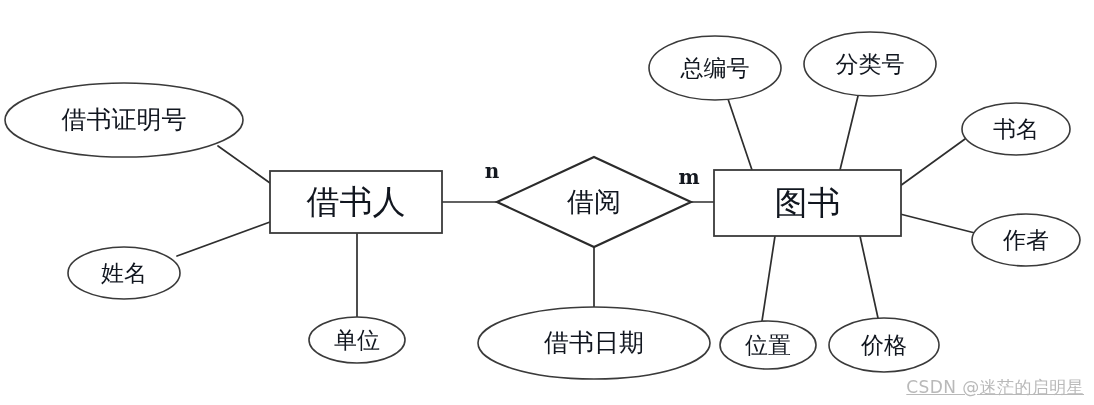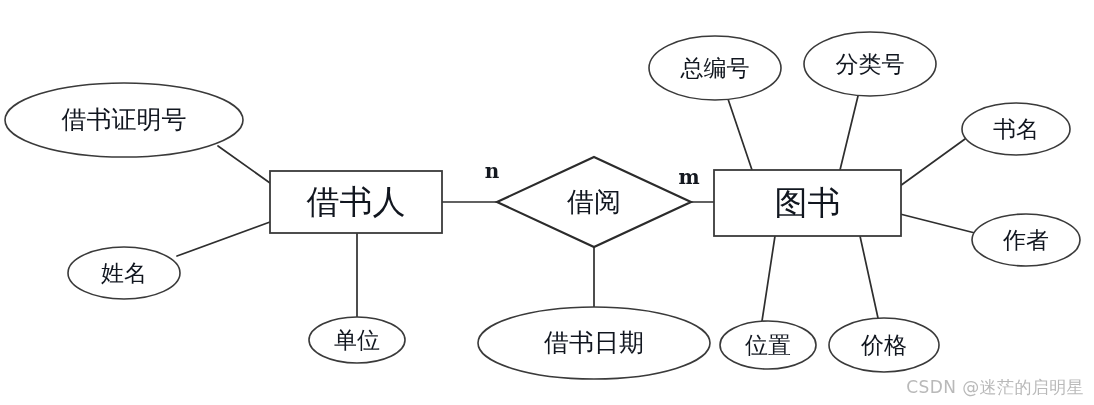--- a/index.html
+++ b/index.html
@@ -74,20 +74,21 @@
   .watermark {
     position: absolute;
     right: 10px;
     bottom: 6px;
     font-family: "DejaVu Sans", sans-serif;
     font-size: 17px;
     color: #b9b9b9;
     letter-spacing: 0.4px;
     white-space: nowrap;
     user-select: none;
+    text-decoration: underline;
   }
 </style>
 </head>
 <body>
 
 <div id="canvas-root">
 
   <svg id="er-svg" viewBox="0 0 1094 405">
     <g id="connectors-layer">
         <line x1="218" y1="146" x2="270" y2="183" class="er-line"></line>

